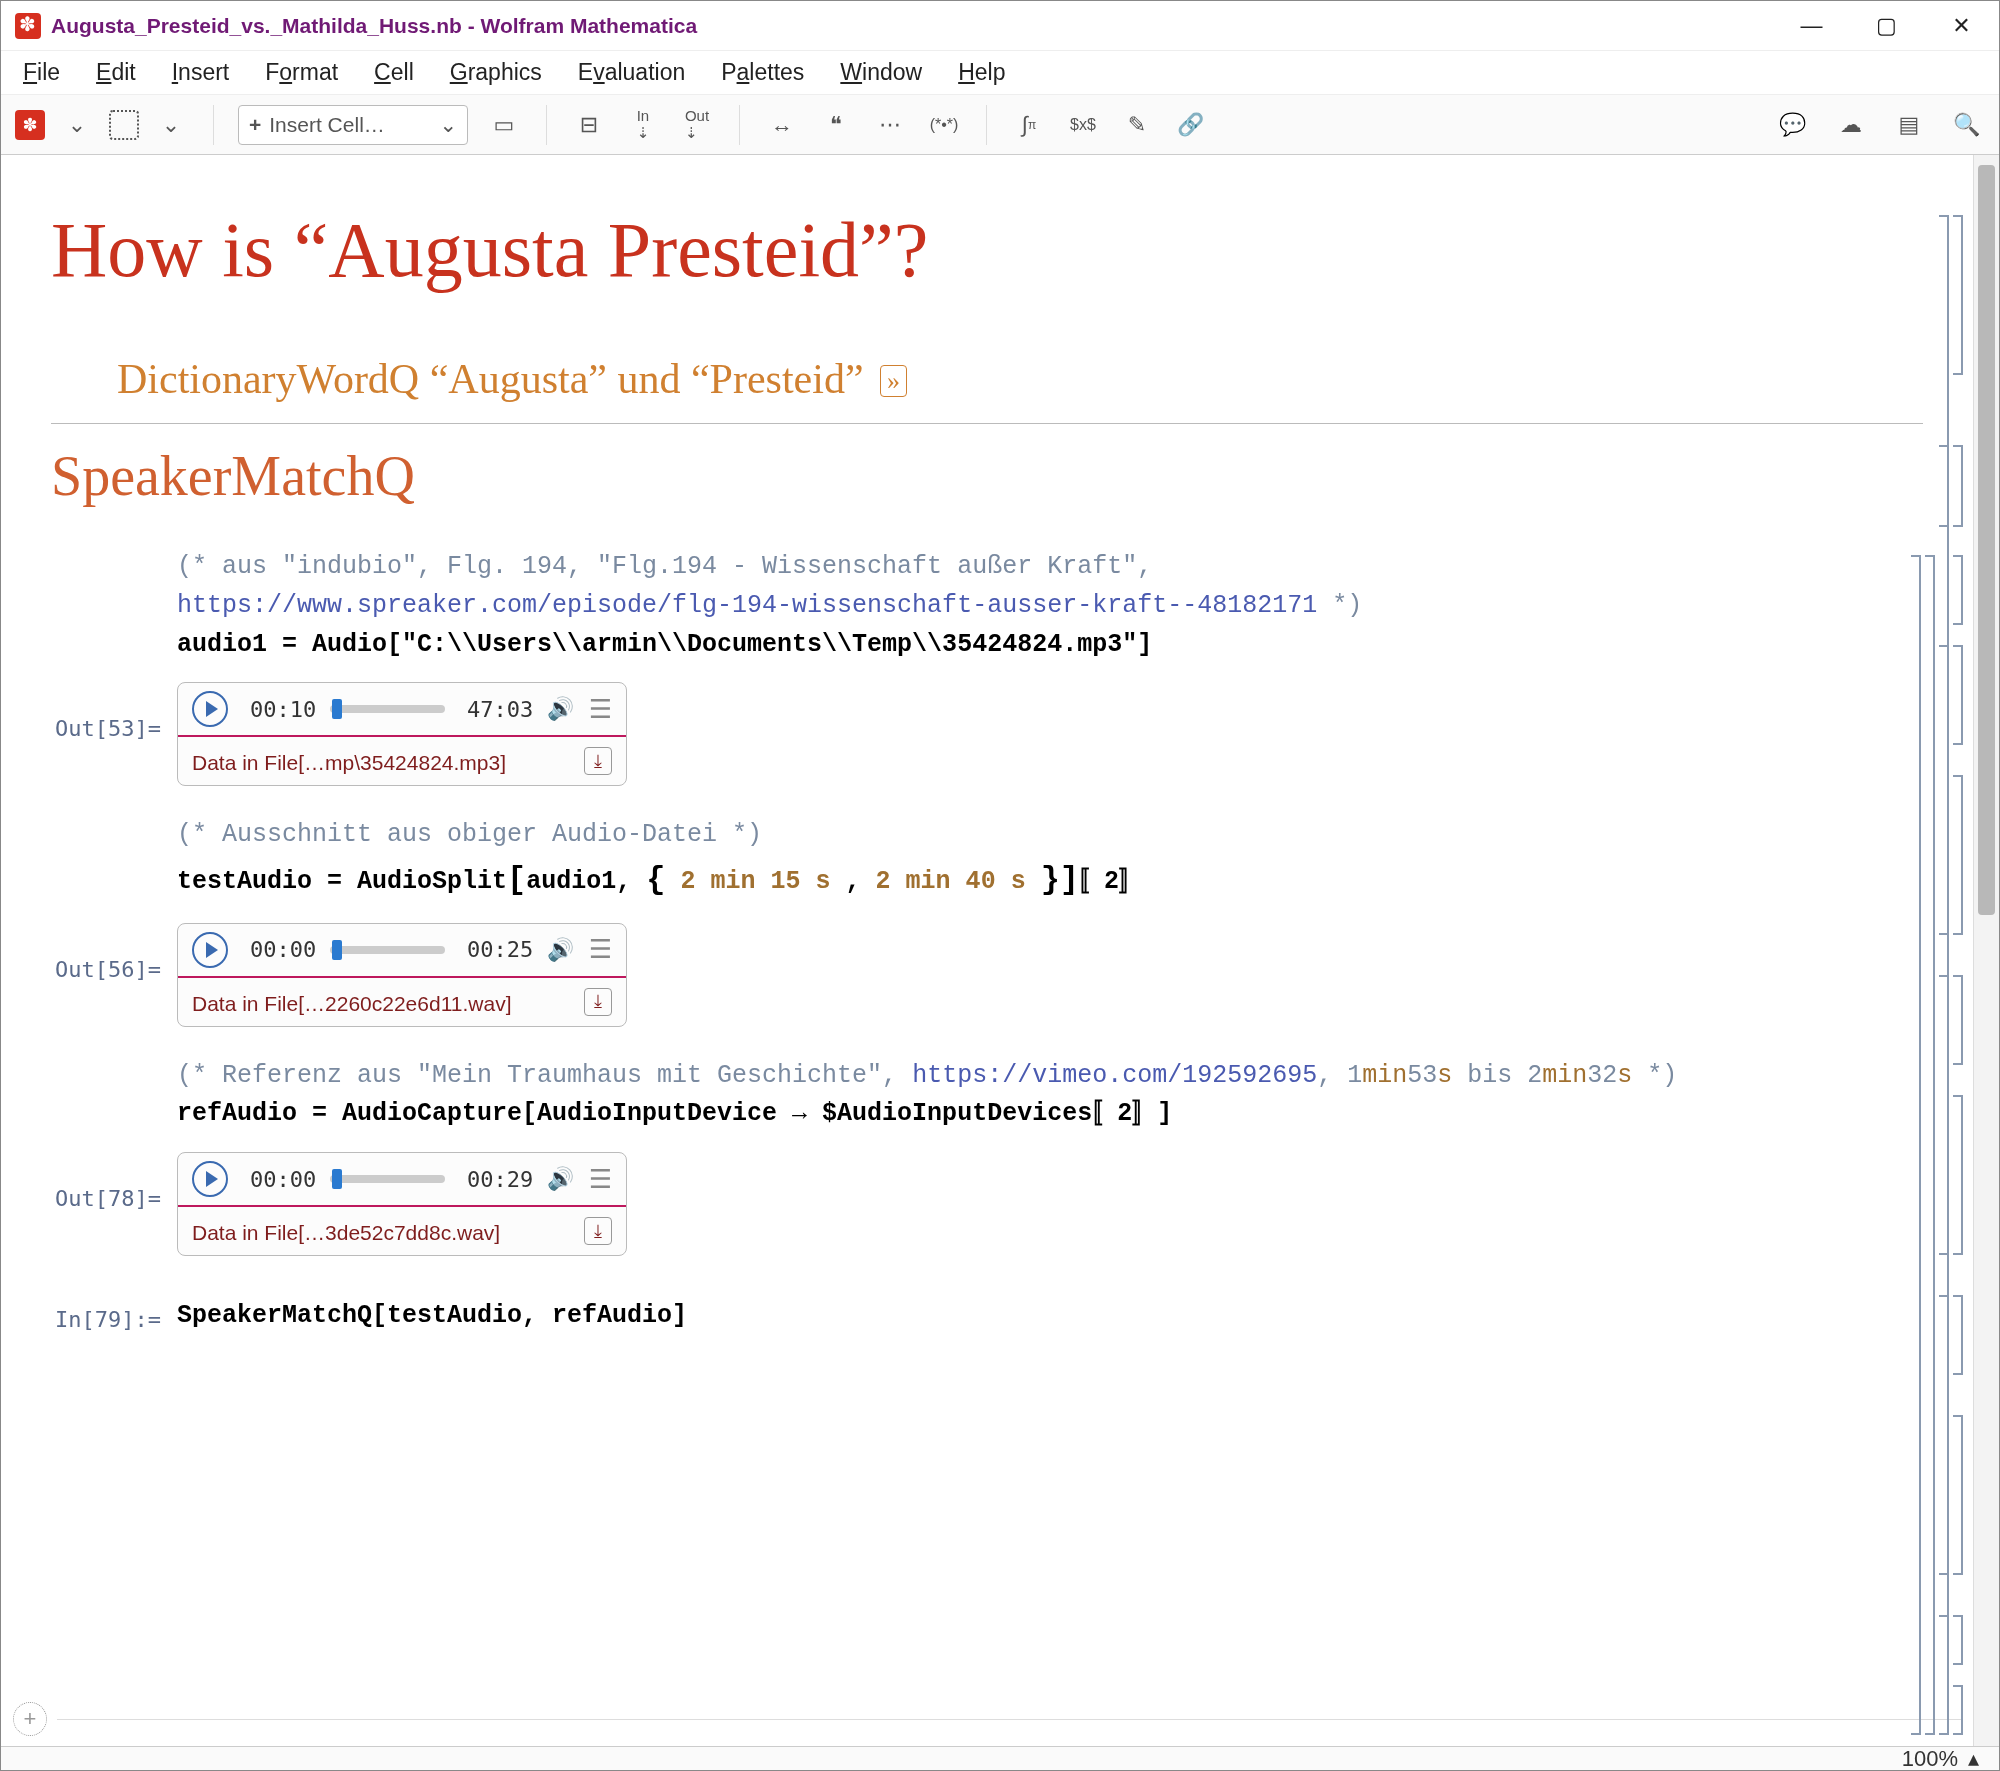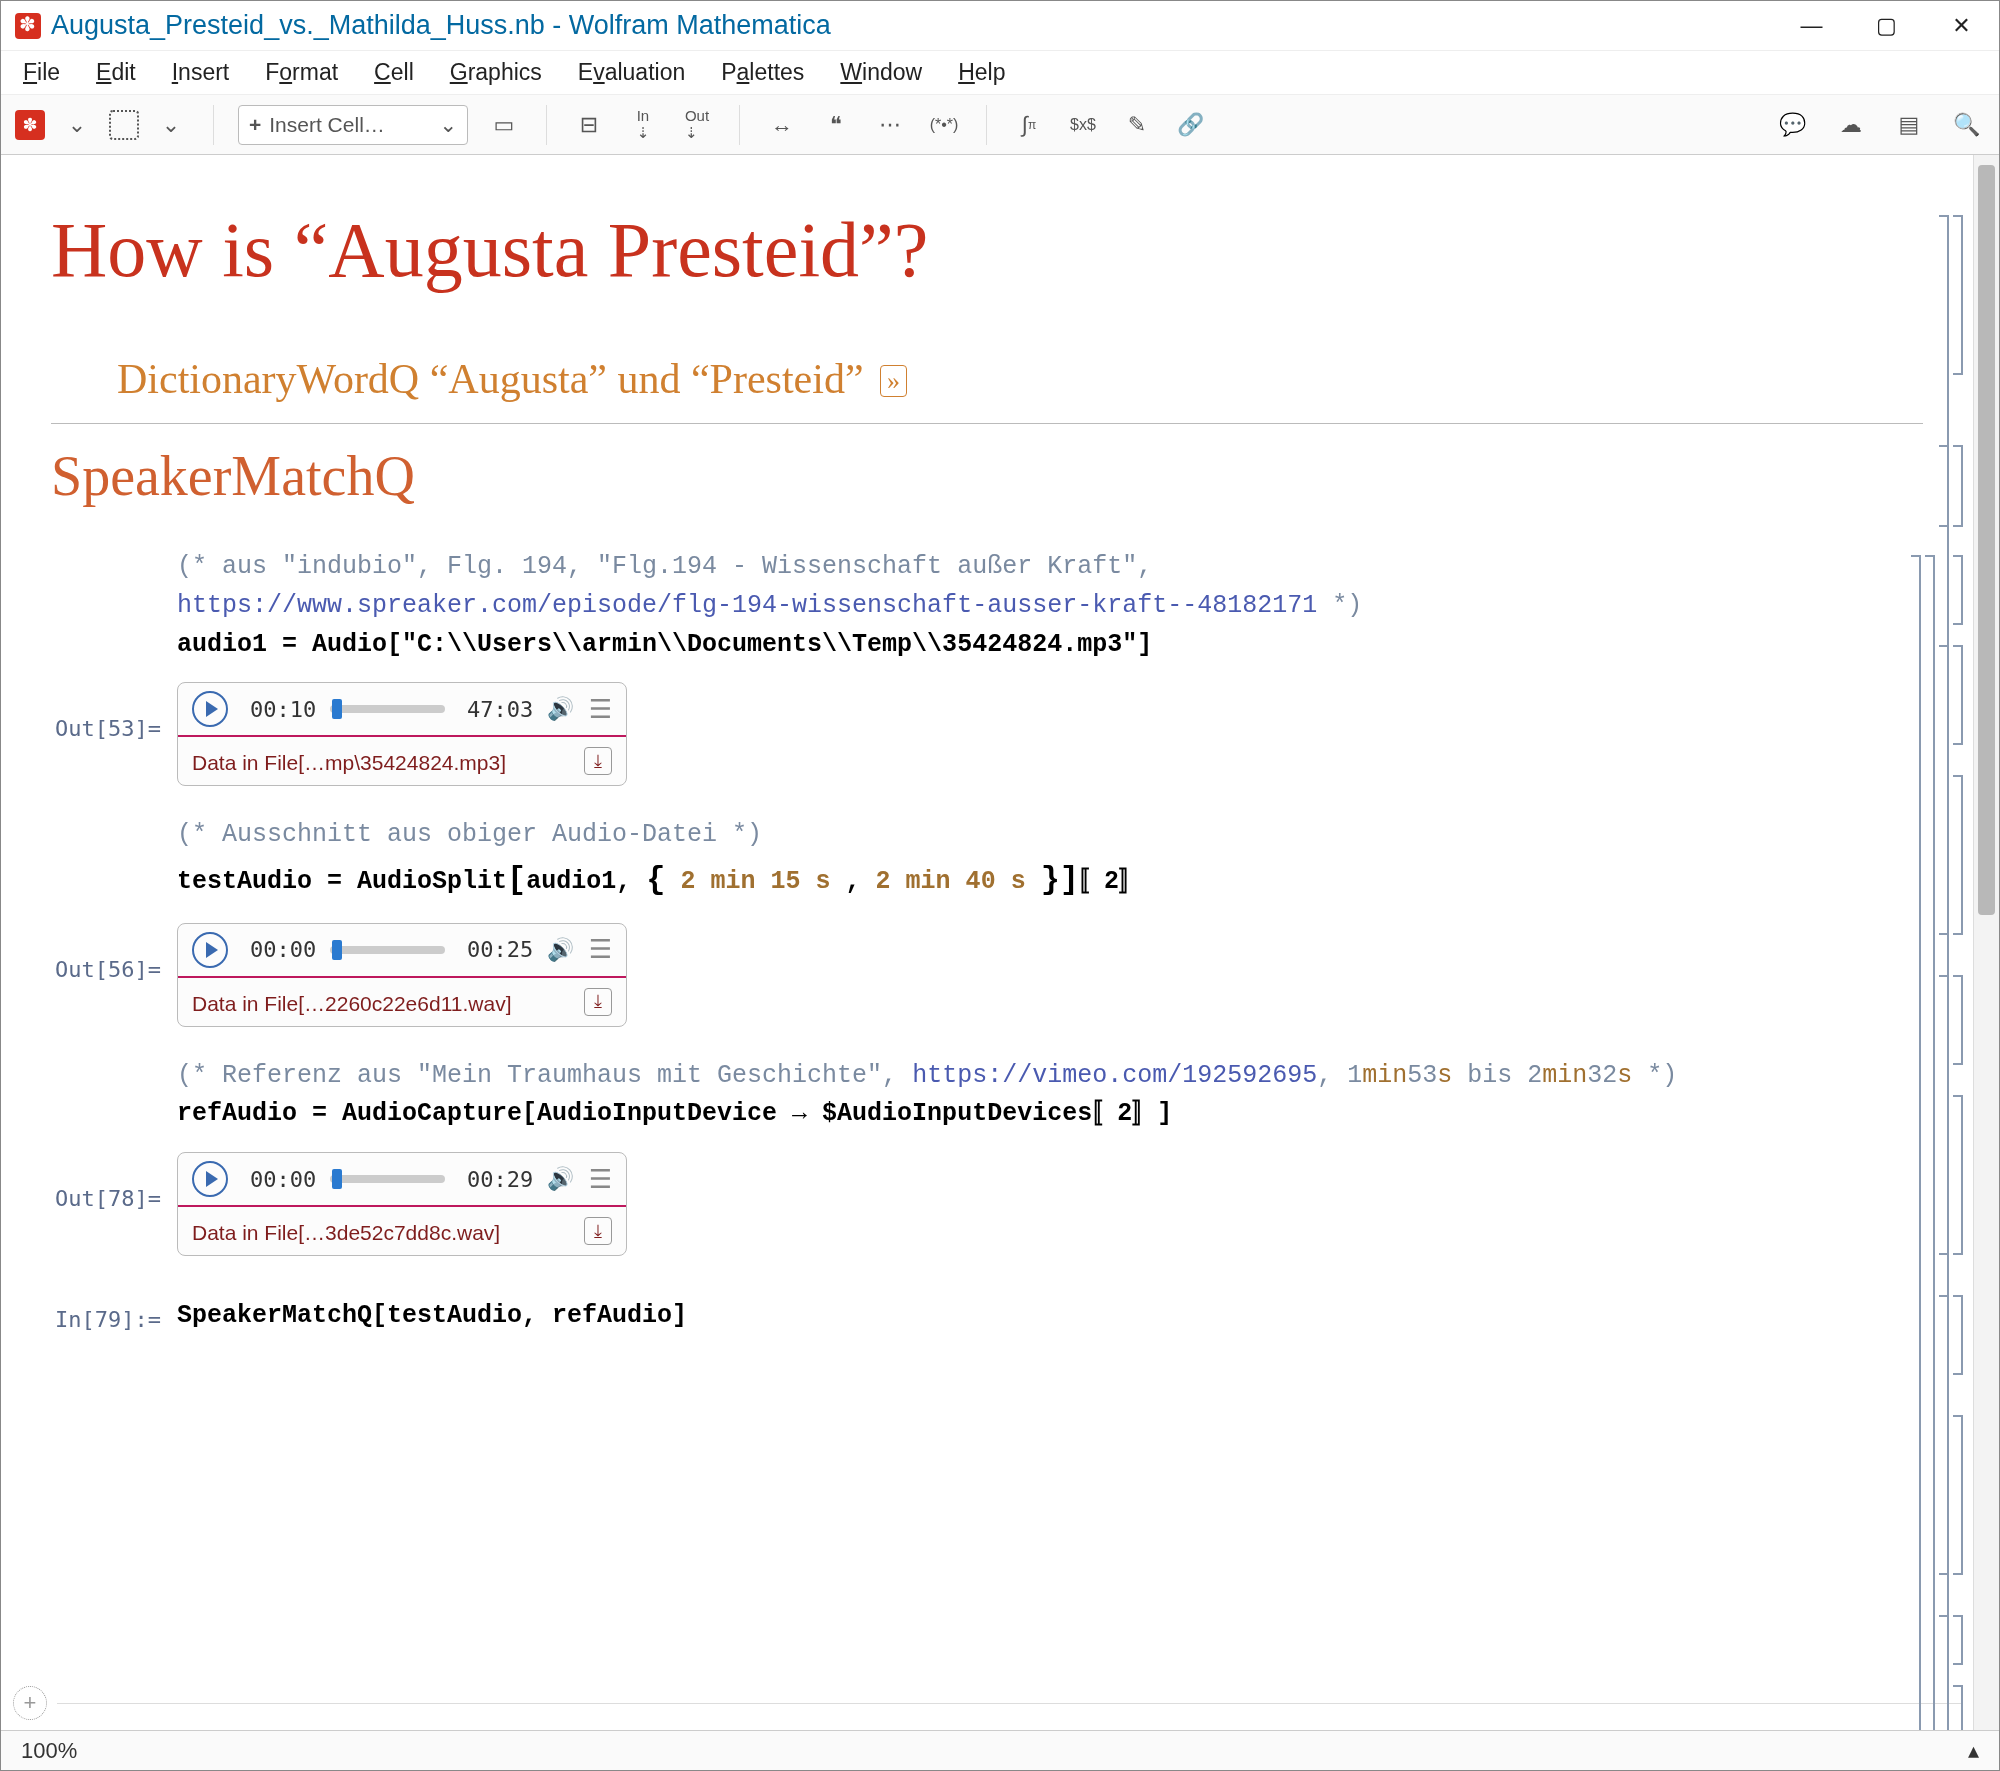--- a/index.html
+++ b/index.html
@@ -1,21 +1,21 @@
 <!DOCTYPE html>
 <html><head>
 <meta charset="utf-8">
 <style>
   * { box-sizing: border-box; margin: 0; padding: 0; }
   html, body { width: 2000px; height: 1771px; font-family: "Segoe UI", Arial, sans-serif; background: #fff; overflow: hidden; }
   .window { width: 100%; height: 100%; border: 1px solid #888; display: flex; flex-direction: column; }
   .titlebar { height: 50px; display: flex; align-items: center; background: #fff; border-bottom: 1px solid #eee; }
   .app-icon { width: 26px; height: 26px; background: #d62f1f; margin: 0 10px 0 14px; border-radius: 4px; position: relative; }
   .app-icon::after { content: "✽"; color: #fff; position: absolute; left: 4px; top: -1px; font-size: 20px; }
-  .title-text { font-size: 27px; color: #0369a1; flex: 1; }
+  .title-text { font-size: 21px; color: #701a75; flex: 1; font-weight: bold; }
   .win-controls { display: flex; }
   .win-btn { width: 75px; height: 50px; display: flex; align-items: center; justify-content: center; font-size: 22px; color: #222; }
 
   .menubar { height: 44px; display: flex; align-items: center; padding: 0 10px; gap: 12px; font-size: 23px; color: #222; border-bottom: 1px solid #eee; }
   .menubar span u { text-decoration: underline; }
   .menubar .mitem { padding: 4px 12px; }
 
   .toolbar { height: 60px; display: flex; align-items: center; padding: 0 14px; gap: 18px; border-bottom: 1px solid #ccc; background: #fafafa; }
   .tb-group { display: flex; align-items: center; gap: 14px; }
   .tb-sep { width: 1px; height: 40px; background: #ddd; margin: 0 6px; }
@@ -56,21 +56,21 @@
   .aslider { flex: 1; height: 8px; background: #ccc; border-radius: 4px; position: relative; }
   .aslider .pos { position: absolute; left: 2px; top: -6px; width: 10px; height: 20px; background: #2a7ad0; border-radius: 2px; }
   .avol { font-size: 22px; color: #888; }
   .amenu { font-size: 26px; color: #888; }
   .audio-bot { border-top: 2px solid #be185d; padding: 10px 14px; display: flex; align-items: flex-end; font-size: 21px; color: #7f1d1d; }
   .audio-bot .arrow { margin-left: auto; width: 28px; height: 28px; border: 1px solid #999; border-radius: 4px; display: flex; align-items: center; justify-content: center; font-size: 18px; }
 
   .brackets { position: absolute; right: 10px; top: 0; bottom: 0; width: 60px; }
   .br { position: absolute; right: 0; border-right: 2px solid #8a9ab0; border-top: 2px solid #8a9ab0; border-bottom: 2px solid #8a9ab0; width: 10px; }
 
-  .statusbar { height: 40px; border-top: 1px solid #ccc; display: flex; align-items: center; justify-content: space-between; padding: 0 20px; font-size: 22px; color: #333; gap: 10px; background: #fafafa; }
+  .statusbar { height: 24px; border-top: 1px solid #ccc; display: flex; align-items: center; justify-content: flex-end; padding: 0 20px; font-size: 22px; color: #333; gap: 10px; background: #fafafa; }
   .addcell { position: absolute; left: 12px; bottom: 10px; width: 34px; height: 34px; border: 1.5px dotted #999; border-radius: 50%; display:flex; align-items:center; justify-content:center; color:#999; font-size:22px; }
   .hr-bot { position:absolute; left:56px; right:10px; bottom:26px; border-top:1px solid #ddd; }
 </style>
 </head>
 <body>
 
 <div class="window">
 
   <div class="titlebar">
     <div class="app-icon"></div>

